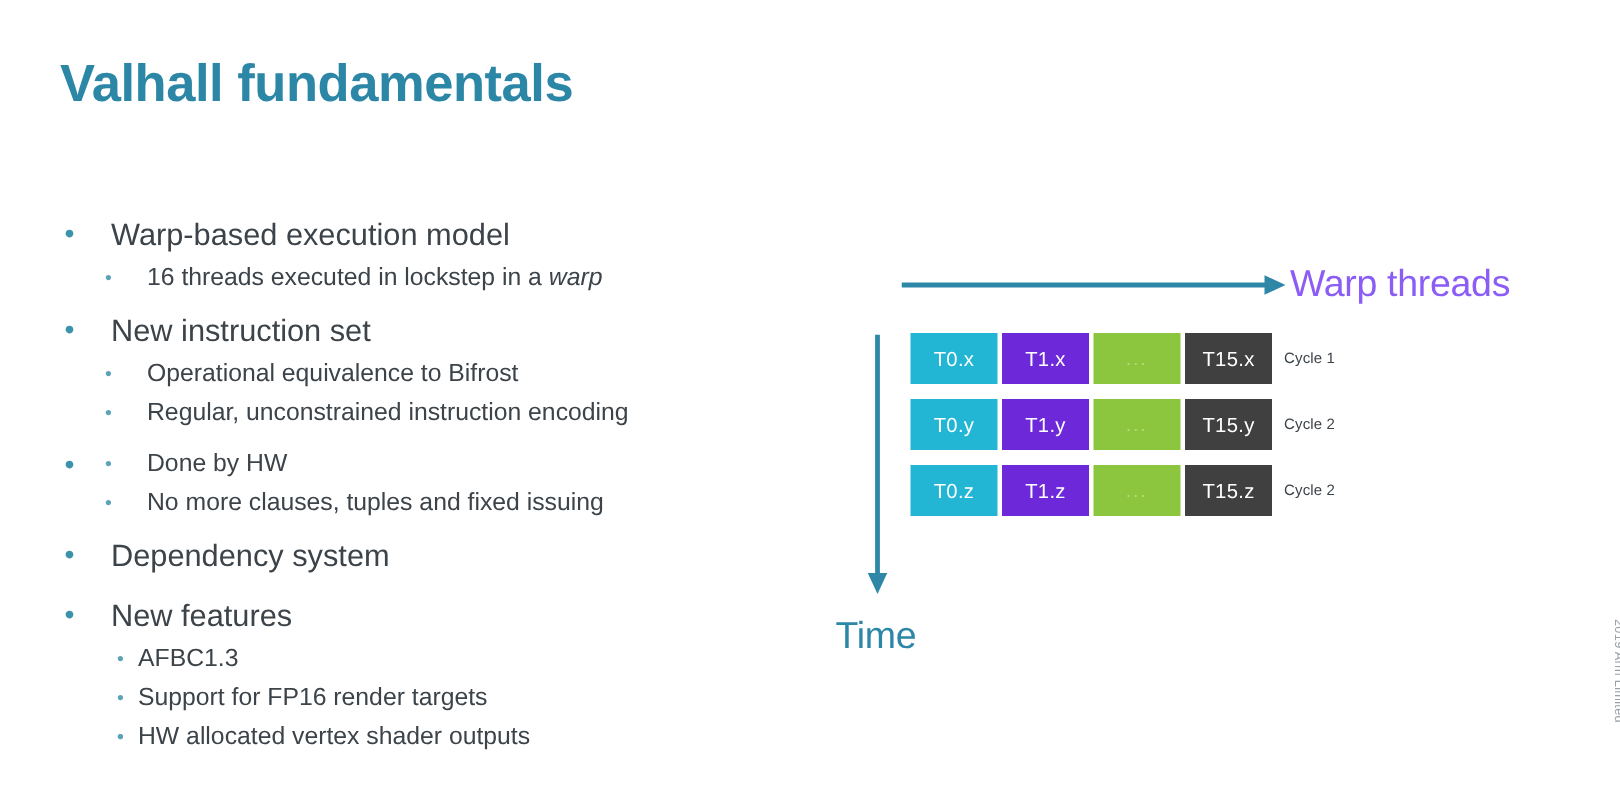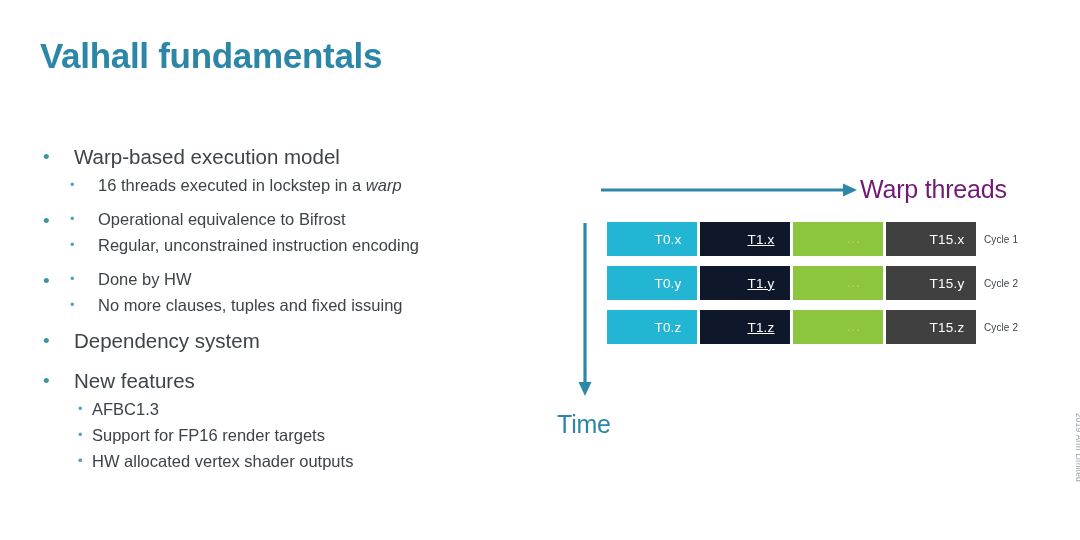--- a/index.html
+++ b/index.html
@@ -95,21 +95,21 @@
     left: 41px;
     top: 12px;
     width: 256px;
     height: 16px;
   }
   #warp-label {
     position: absolute;
     left: 300px;
     top: 5px;
     font-size: 25px;
-    color: #701a75;
+    color: #8b5cf6;
     white-space: nowrap;
     letter-spacing: -0.2px;
   }
 
   
   #time-arrow {
     position: absolute;
     left: 16px;
     top: 53px;
     width: 18px;
@@ -139,24 +139,23 @@
   .cell {
     width: 58px;
     height: 34px;
     margin-right: 3px;
     display: flex;
     align-items: center;
     justify-content: center;
     color: #ffffff;
     font-size: 13.5px;
     letter-spacing: 0.2px;
-    padding-left: 32px;
   }
   .cell.c0 { background: #22b6d4; }
-  .cell.c1 { background: #0f172a; text-decoration: underline; }
+  .cell.c1 { background: #6d28d9; }
   .cell.c2 { background: #8cc63f; color: #b7dd7f; letter-spacing: 1.5px; font-size: 12px; }
   .cell.c3 { background: #404040; margin-right: 0; }
   .cycle-label {
     margin-left: 8px;
     font-size: 10px;
     color: #3c4349;
     white-space: nowrap;
     letter-spacing: 0.1px;
   }
 
@@ -189,20 +188,21 @@
       <span class="bul">•</span>
       <span>16 threads executed in lockstep in a </span><em class="warp">warp</em>
     </div>
   </div>
 
   <div class="gap-sm"></div>
 
   <div class="grp">
     <div class="l1">
       <span class="bul">•</span>
+      <span>New instruction set</span>
     </div>
     <div class="l2">
       <span class="bul">•</span>
       <span>Operational equivalence to Bifrost</span>
     </div>
     <div class="l2">
       <span class="bul">•</span>
       <span>Regular, unconstrained instruction encoding</span>
     </div>
   </div>

